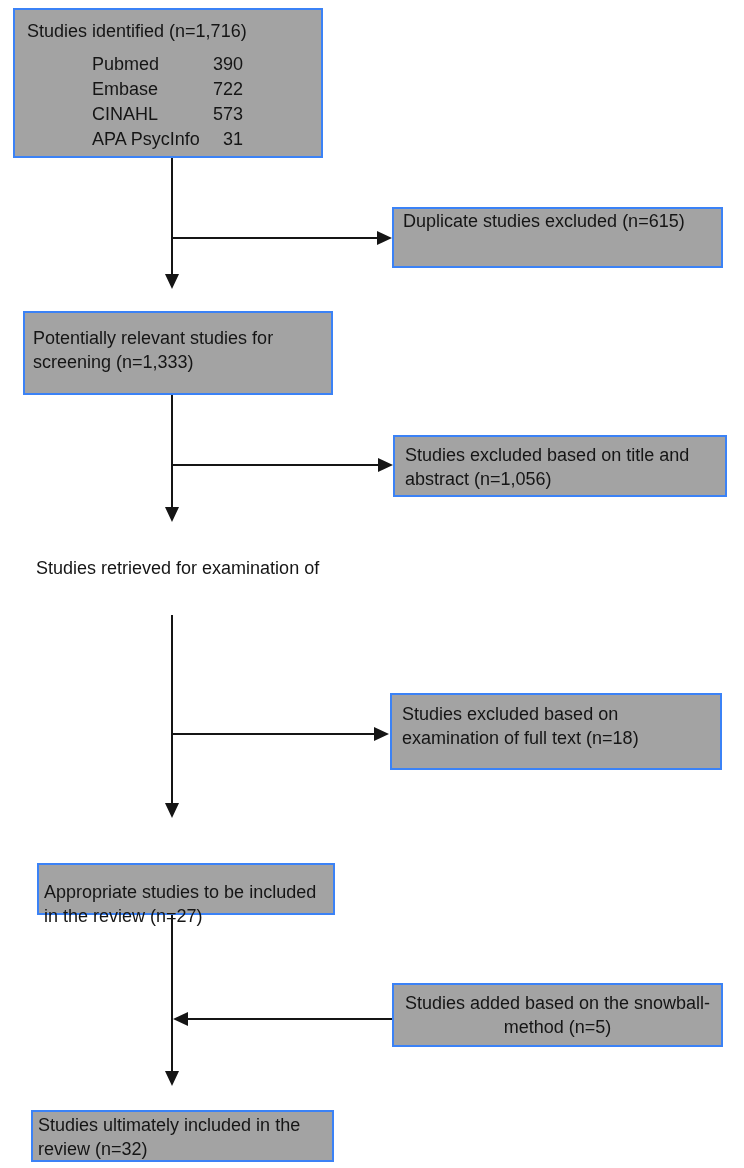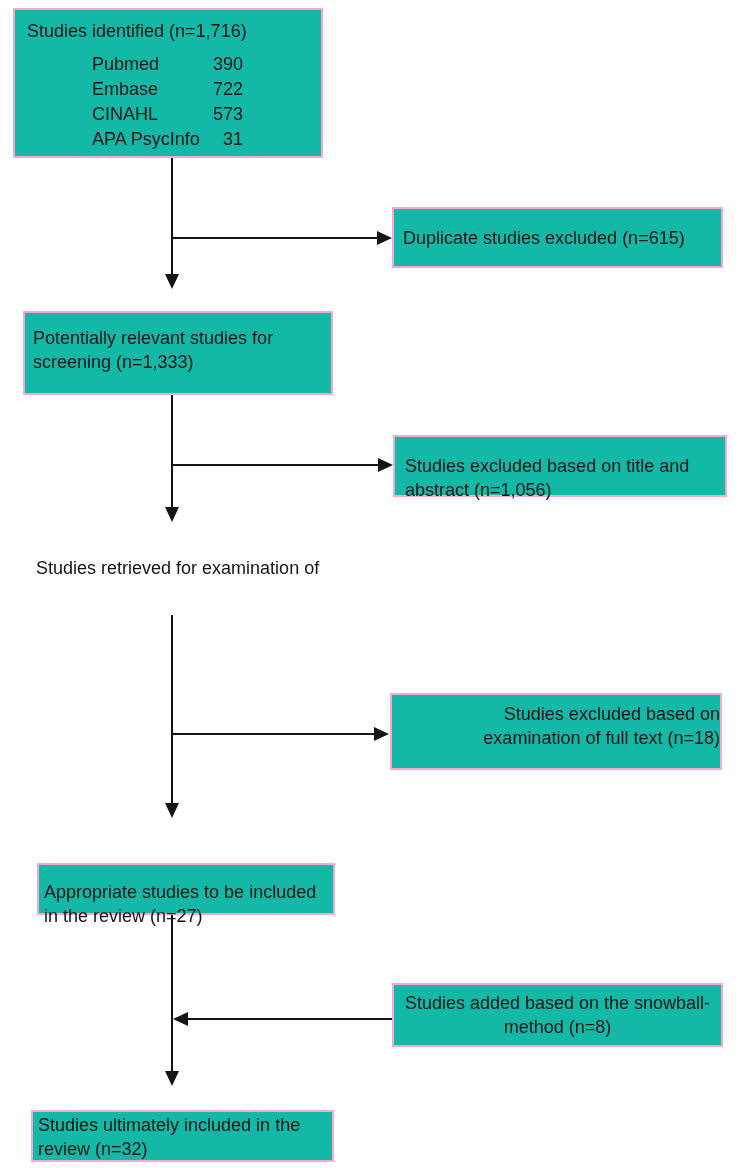--- a/index.html
+++ b/index.html
@@ -10,39 +10,39 @@
     background: #ffffff;
     font-family: "Liberation Sans", sans-serif;
     font-size: 18px;
     line-height: 24px;
     color: #151515;
     overflow: hidden;
   }
   .box {
     position: absolute;
     box-sizing: border-box;
-    border: 2px solid #f9a8d4;
-    background: #14b8a6;
+    border: 2px solid #3b82f6;
+    background: #a3a3a3;
   }
   .lines { white-space: pre-line; }
   
   .b1 { left: 13px;  top: 8px;    width: 310px; height: 150px; }
   .b1-title { padding: 9px 0 0 12px; }
   .sources { margin: 9px 0 0 77px; width: 151px; }
   .src-row { display: flex; justify-content: space-between; line-height: 25px; }
   .src-count { text-align: right; }
   .b2 { left: 23px;  top: 311px;  width: 310px; height: 84px;  padding: 13px 8px 0 8px; }
   .b3-overflow { position: absolute; left: 36px; top: 556px; width: 330px; white-space: nowrap; }
   .b3 { left: 33px;  top: 588px;  width: 301px; height: 29px;  padding: 0 0 0 4px; line-height: 25px; }
   .b4 { left: 37px;  top: 863px;  width: 298px; height: 52px;  padding: 15px 0 0 5px; }
   .b5 { left: 31px;  top: 1110px; width: 303px; height: 52px;  padding: 1px 0 0 5px; }
   
-  .r1 { left: 392px; top: 207px;  width: 331px; height: 61px; display: flex; align-items: center; padding: 0 0 0 9px; }
-  .r2 { left: 393px; top: 435px;  width: 334px; height: 62px;  padding: 17px 0 0 10px; }
-  .r3 { left: 390px; top: 693px;  width: 332px; height: 77px;  padding: 7px 0 13px 10px; text-align: right; }
+  .r1 { left: 392px; top: 207px;  width: 331px; height: 61px; display: flex; padding: 0 0 0 9px; }
+  .r2 { left: 393px; top: 435px;  width: 334px; height: 62px;  padding: 6px 0 0 10px; }
+  .r3 { left: 390px; top: 693px;  width: 332px; height: 77px;  padding: 7px 0 13px 10px; }
   .r4 { left: 392px; top: 983px;  width: 331px; height: 64px;  padding: 6px 2px 0 2px; text-align: center; }
   
   .vline, .hline { position: absolute; background: #151515; }
   .vline { width: 2px; }
   .hline { height: 2px; }
   .v-a { left: 171px; top: 158px; height: 118px; }
   .h-a { left: 172px; top: 237px; width: 205px; }
   .v-b { left: 171px; top: 395px; height: 112px; }
   .h-b { left: 172px; top: 464px; width: 206px; }
   .v-c { left: 171px; top: 615px; height: 190px; }
@@ -131,21 +131,21 @@
 in the review (n=27)</div>
   </div>
 
   <div class="vline v-d"></div>
   <div class="arr arr-down a-d1"></div>
   <div class="hline h-d"></div>
   <div class="arr arr-left a-d2"></div>
 
   <div class="box r4">
     <div class="lines">Studies added based on the snowball-
-method (n=8)</div>
+method (n=5)</div>
   </div>
 
   <div class="box b5">
     <div class="lines">Studies ultimately included in the
 review (n=32)</div>
   </div>
 
 </div>
 
 </body></html>

